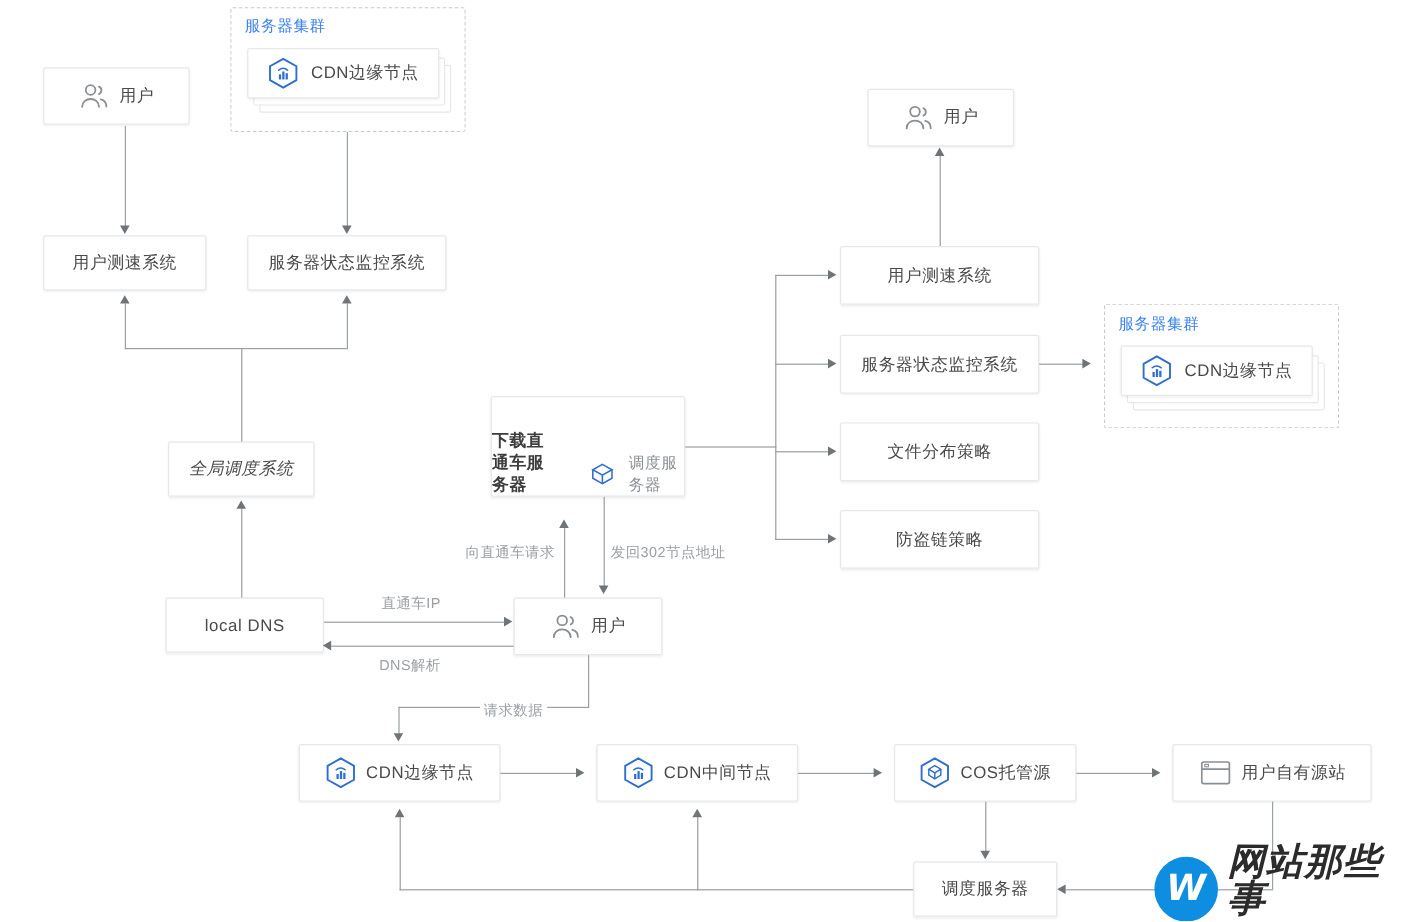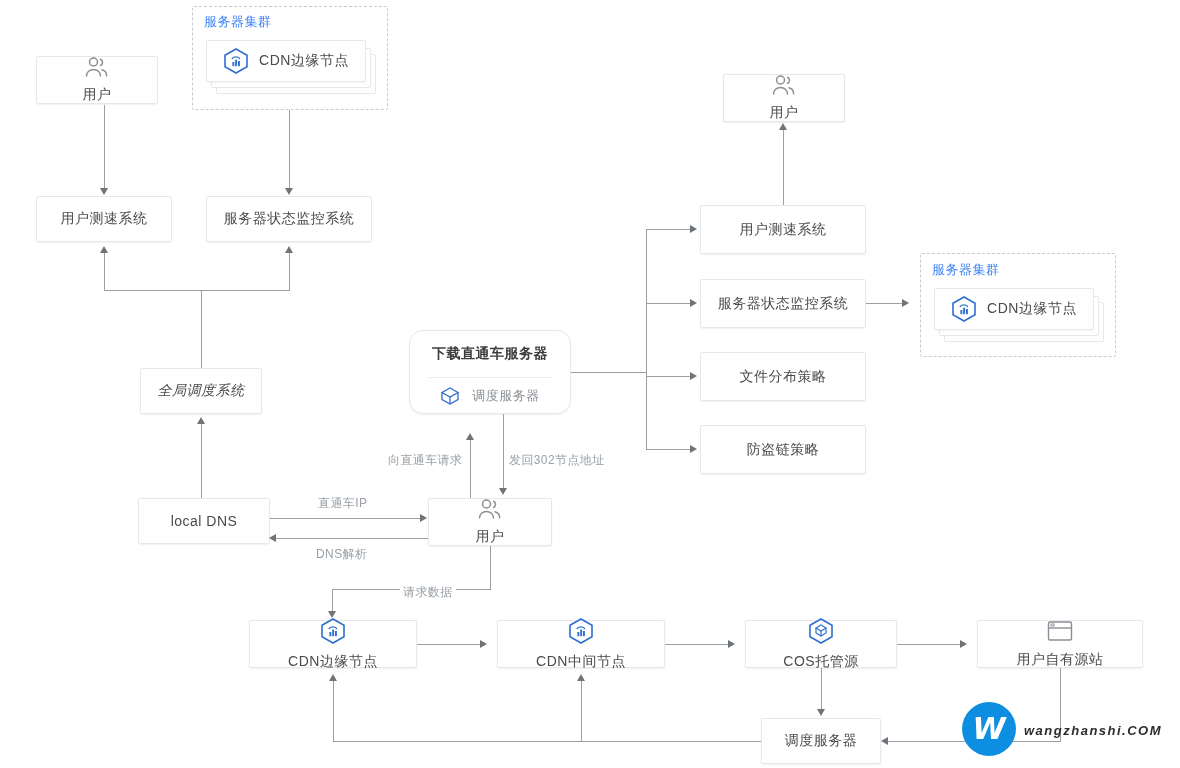--- a/index.html
+++ b/index.html
@@ -24,21 +24,21 @@
     box-shadow:0 1px 2px rgba(0,0,0,0.06);
     display:flex;
     align-items:center;
     justify-content:center;
     color:#4a4a4a;
     font-size:14px;
     letter-spacing:.5px;
     white-space:nowrap;
   }
   .node .label{display:inline-block;}
-  .node.with-icon{gap:8px;flex-direction:column;}
+  .node.with-icon{gap:8px;}
   .icon{display:inline-flex;align-items:center;justify-content:center;flex:0 0 auto;}
 
   
   .cluster{
     position:absolute;
     box-sizing:border-box;
     border:1px dashed #c8ccd0;
     border-radius:2px;
     background:transparent;
   }
@@ -60,23 +60,23 @@
   }
   .stack .layer.front{
     box-shadow:0 1px 2px rgba(0,0,0,0.05);
     display:flex;align-items:center;justify-content:center;gap:10px;
     color:#4a4a4a;font-size:14px;letter-spacing:.5px;white-space:nowrap;
   }
 
   
   .split{
     position:absolute;box-sizing:border-box;background:#fff;
-    border:1px solid #e6e8ea;border-radius:14px;
+    border:1px solid #e6e8ea;border-radius:2px;
     box-shadow:0 1px 2px rgba(0,0,0,0.06);
-    display:flex;flex-direction:column;
+    display:flex;align-items:flex-end;
   }
   .split .top{
     flex:0 0 46px;display:flex;align-items:center;justify-content:center;
     color:#3d3d3d;font-size:14px;font-weight:600;letter-spacing:.5px;
   }
   .split .rule{height:1px;background:#e9ebed;margin:0 18px;}
   .split .bot{
     flex:1;display:flex;align-items:center;justify-content:center;gap:12px;
     color:#8a8f94;font-size:13px;letter-spacing:.5px;
   }
@@ -362,17 +362,18 @@
 
   <div class="ln h" style="left:333px;top:741px;width:428px;"></div>
   <div class="ln v" style="left:333px;top:681px;height:61px;"></div>
   <div class="arrow up" style="left:329px;top:674px;"></div>
   <div class="ln v" style="left:581px;top:681px;height:61px;"></div>
   <div class="arrow up" style="left:577px;top:674px;"></div>
 
   <div class="wm" style="left:962px;top:702px;">
     <div class="wm-badge">W</div>
     <div class="wm-text">
+      <div class="wm-cn">网站那些事</div>
       <div class="wm-en">wangzhanshi.COM</div>
     </div>
   </div>
 
 </div>
 
 </body></html>

